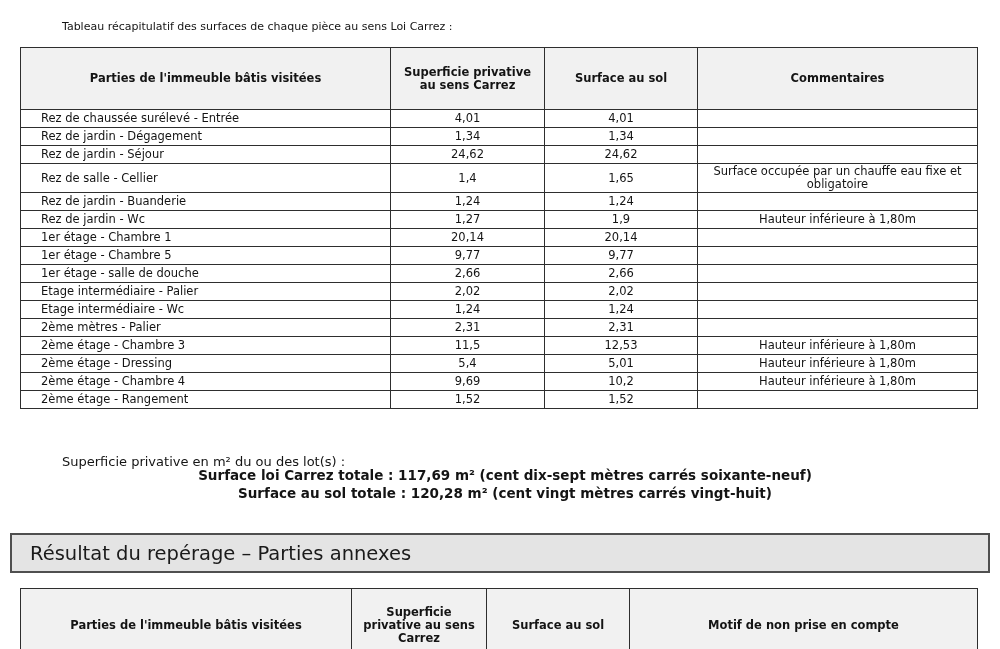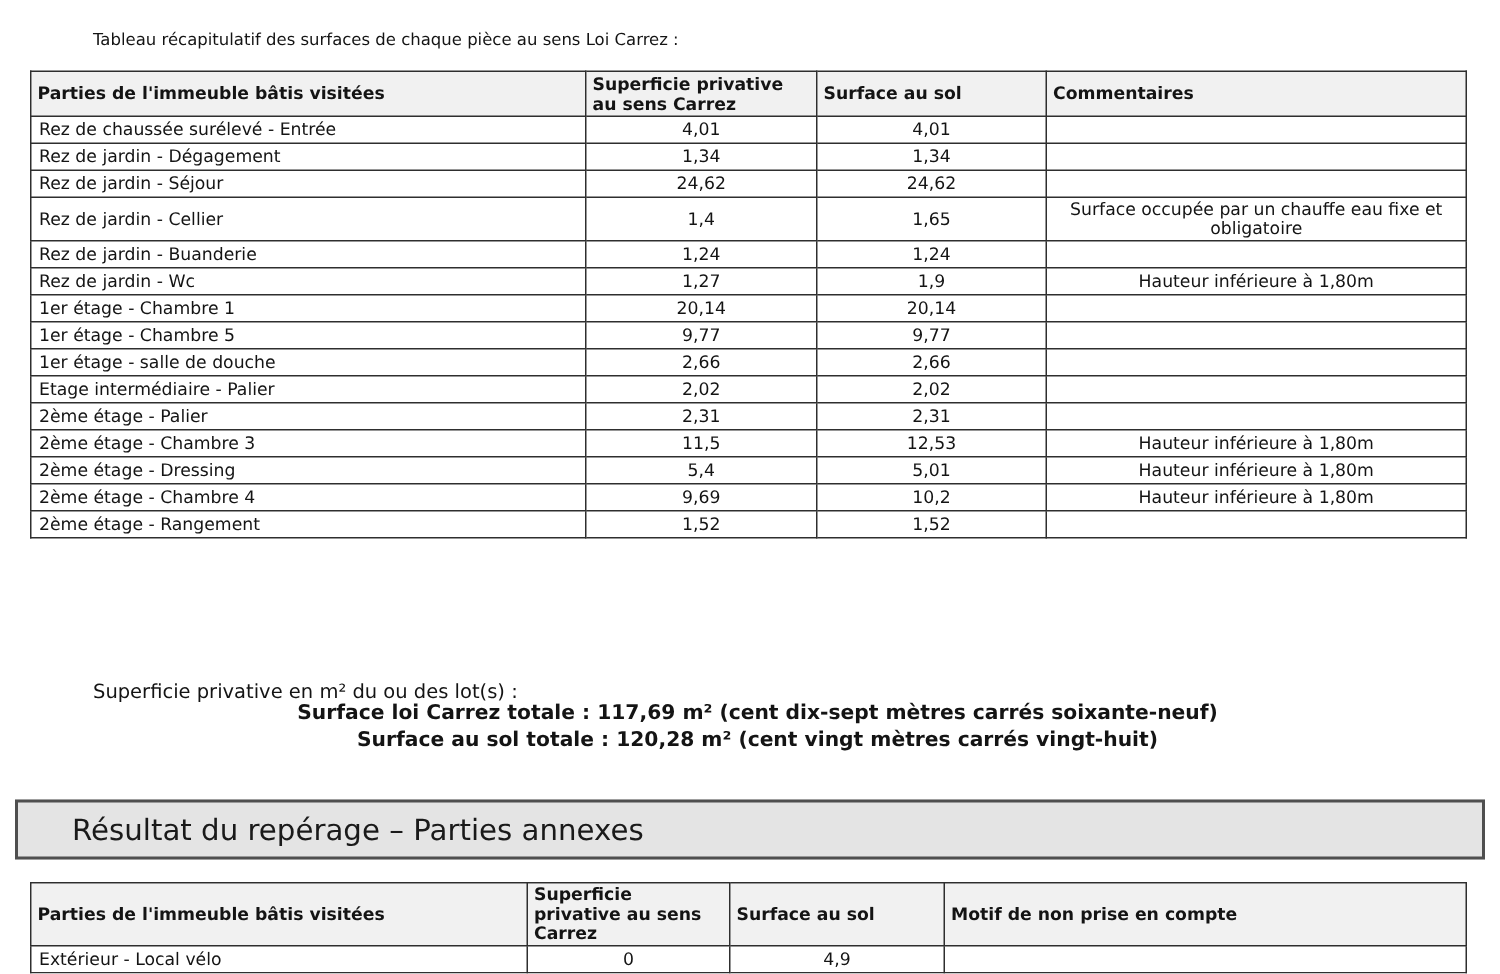--- a/index.html
+++ b/index.html
@@ -21,52 +21,52 @@
   }
   .tbl th, .tbl td {
     border:1px solid #2e2e2e;
     font-size:11.5px;
     overflow:hidden;
     vertical-align:middle;
   }
   .tbl th {
     background:#f1f1f1;
     font-weight:bold;
-    text-align:left;
-    padding:1px 4px;
+    text-align:center;
+    padding:17px 4px;
     line-height:13px;
     height:27px;
   }
   .tbl td {
     padding:1px 6px;
     height:15px;
     line-height:13px;
     text-align:center;
   }
-  .tbl td.tl { text-align:left; padding-left:5px; }
+  .tbl td.tl { text-align:left; padding-left:20px; }
   #main-table { top:47px; }
   #annex-table { top:588px; }
   #annex-table th { height:28px; }
   .lots-label {
     position:absolute; left:62px; top:441px;
     font-size:13px;
   }
   .totals {
     position:absolute; left:0; top:466px; width:1010px;
     text-align:center; font-weight:bold;
     font-size:13.5px; line-height:18px;
   }
   .section-banner {
     position:absolute; left:10px; top:533px;
     width:980px; height:40px;
     box-sizing:border-box;
     background:#e4e4e4;
     border:2px solid #4f4f4f;
     display:flex; align-items:center;
-    padding-left:36px;
+    padding-left:18px;
     font-size:19.5px;
     color:#1a1a1a;
   }
 </style>
 </head>
 <body>
 
 <p class="intro">Tableau récapitulatif des surfaces de chaque pièce au sens Loi Carrez :</p>
 
 <table class="tbl" id="main-table">
@@ -97,21 +97,21 @@
         <td class="c">1,34</td>
         <td class="c"></td>
       </tr>
       <tr>
         <td class="tl">Rez de jardin - Séjour</td>
         <td class="c">24,62</td>
         <td class="c">24,62</td>
         <td class="c"></td>
       </tr>
       <tr>
-        <td class="tl">Rez de jardin - Cellier</td>
+        <td class="tl">Rez de salle - Cellier</td>
         <td class="c">1,4</td>
         <td class="c">1,65</td>
         <td class="c">Surface occupée par un chauffe eau fixe et obligatoire</td>
       </tr>
       <tr>
         <td class="tl">Rez de jardin - Buanderie</td>
         <td class="c">1,24</td>
         <td class="c">1,24</td>
         <td class="c"></td>
       </tr>
@@ -139,21 +139,27 @@
         <td class="c">2,66</td>
         <td class="c"></td>
       </tr>
       <tr>
         <td class="tl">Etage intermédiaire - Palier</td>
         <td class="c">2,02</td>
         <td class="c">2,02</td>
         <td class="c"></td>
       </tr>
       <tr>
-        <td class="tl">2ème étage - Palier</td>
+        <td class="tl">Etage intermédiaire - Wc</td>
+        <td class="c">1,24</td>
+        <td class="c">1,24</td>
+        <td class="c"></td>
+      </tr>
+      <tr>
+        <td class="tl">2ème mètres - Palier</td>
         <td class="c">2,31</td>
         <td class="c">2,31</td>
         <td class="c"></td>
       </tr>
       <tr>
         <td class="tl">2ème étage - Chambre 3</td>
         <td class="c">11,5</td>
         <td class="c">12,53</td>
         <td class="c">Hauteur inférieure à 1,80m</td>
       </tr>

